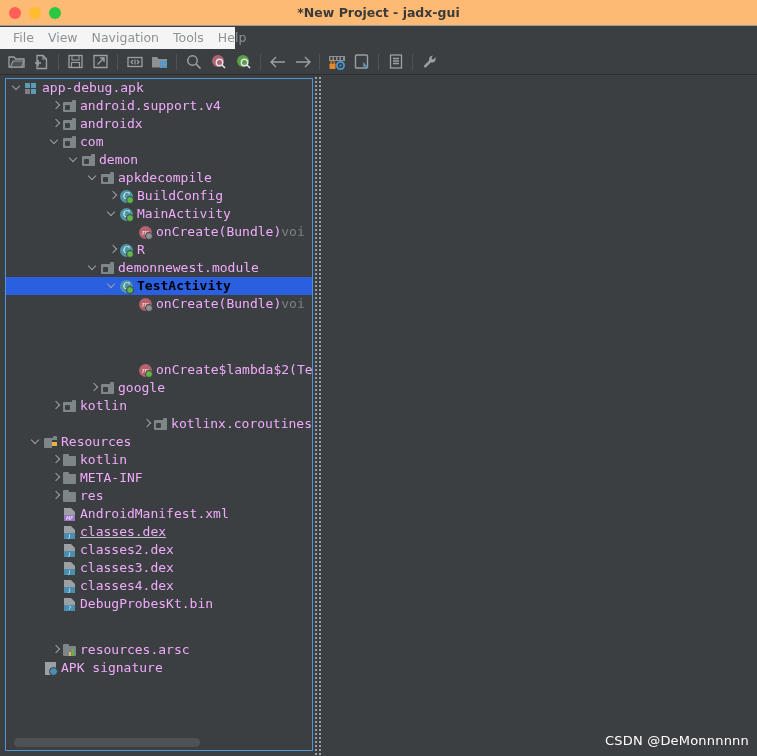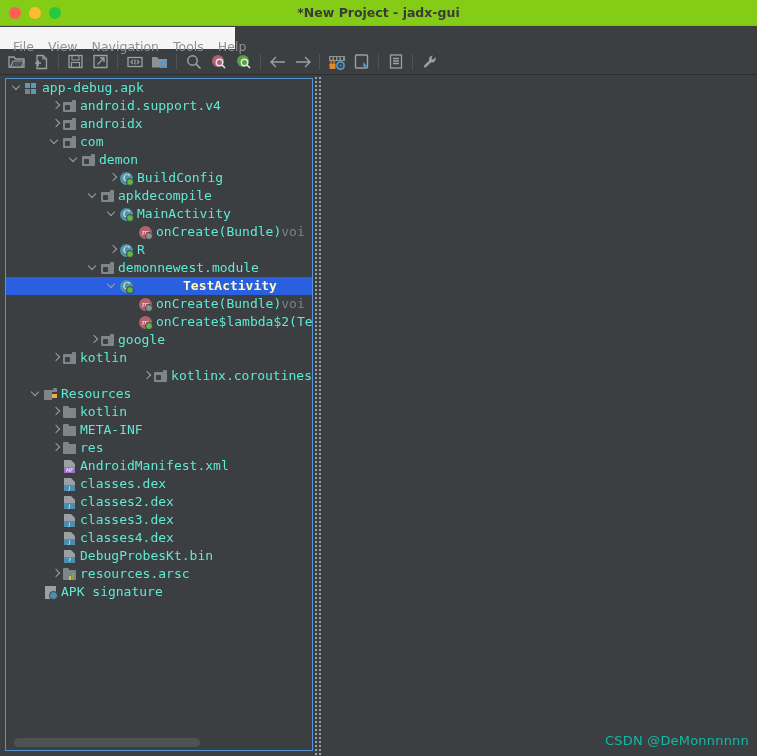--- a/index.html
+++ b/index.html
@@ -12,21 +12,21 @@
   #app {
     position: relative;
     width: 757px; height: 756px;
     background: #3c3f41;
   }
 
   
   .titlebar {
     position: absolute; left: 0; top: 0;
     width: 757px; height: 26px;
-    background: #84cc16;
+    background: #fdba74;
     border-bottom: 1px solid #9a9a9a;
     display: flex; align-items: center;
   }
   .traffic { display: flex; align-items: center; gap: 8px; margin-left: 9px; }
   .tl { width: 12px; height: 12px; border-radius: 50%; }
   .tl.red    { background: #ff5f57; }
   .tl.yellow { background: #febc2e; }
   .tl.green  { background: #28c840; }
   .title-text {
     position: absolute; left: 0; right: 0; top: 0;
@@ -49,21 +49,21 @@
     width: 235px; height: 22px;
     background: #f5f5f5;
   }
   .menu-items {
     position: relative; z-index: 2;
     display: flex; align-items: center; height: 22px;
     padding-left: 6px;
   }
   .menu-item {
     font-size: 12.5px; color: #8e9295;
-    padding: 9px 7px; line-height: 22px; height: 22px;
+    padding: 0 7px; line-height: 22px; height: 22px;
     font-family: "DejaVu Sans", sans-serif;
     cursor: default; white-space: nowrap;
   }
 
   
   .toolbar {
     position: absolute; left: 0; top: 49px;
     width: 757px; height: 26px;
     background: #3c3f41;
     border-bottom: 1px solid #2b2d2e;
@@ -117,21 +117,21 @@
     white-space: nowrap;
     font-family: "DejaVu Sans Mono", monospace;
     font-size: 13px;
     color: #bbbbbb;
     cursor: default;
   }
   .row.selected {
     background: #2a5fe0;
     width: 306px;
   }
-  .row.selected .lbl { color: #fef9c3; font-weight: bold; margin-left: 46px; }
+  .row.selected .lbl { color: #000000; font-weight: bold; }
   .arrow {
     width: 11px; height: 18px; flex: 0 0 11px;
     position: relative;
   }
   .arrow.open::before, .arrow.closed::before {
     content: ""; position: absolute;
     border-style: solid; border-color: #9aa0a3;
   }
   .arrow.closed::before {
     left: 3px; top: 5px;
@@ -139,21 +139,21 @@
     border-width: 1.4px 1.4px 0 0;
     transform: rotate(45deg);
   }
   .arrow.open::before {
     left: 1px; top: 4px;
     width: 5px; height: 5px;
     border-width: 0 1.4px 1.4px 0;
     transform: rotate(45deg);
   }
   .ico { width: 17px; height: 16px; flex: 0 0 17px; position: relative; margin-right: 2px; }
-  .lbl { color: #5eead4; }
+  .lbl { color: #f0abfc; }
   .lbl-dim { color: #7d8184; }
 
   
   .ic-apk { position:absolute; left:2px; top:3px; width:12px; height:11px; }
   .ic-apk i { position:absolute; width:5px; height:4.5px; display:block; }
   .ic-apk i:nth-child(1){ left:0; top:0; background:#5c9bb5; }
   .ic-apk i:nth-child(2){ left:6px; top:0; background:#5c9bb5; }
   .ic-apk i:nth-child(3){ left:0; top:6px; background:#7b8184; }
   .ic-apk i:nth-child(4){ left:6px; top:6px; background:#5c9bb5; }
 
@@ -234,21 +234,21 @@
   }
   .hscroll-thumb {
     position: absolute; left: 7px; top: 2px;
     width: 186px; height: 9px;
     background: #4e5254; border-radius: 5px;
   }
 
   
   .watermark {
     position: absolute; right: 8px; bottom: 8px;
-    font-size: 13px; color: #14b8a6;
+    font-size: 13px; color: #ffffff;
     font-family: "DejaVu Sans", sans-serif;
     letter-spacing: 0.2px;
     pointer-events: none;
     text-align: center;
   }
 </style>
 </head>
 <body>
 
 <div id="app">
@@ -437,36 +437,36 @@
             </span>
             <span class="lbl">com</span>
           </div>
           <div class="row" style="padding-left: 63px;">
             <span class="arrow open"></span>
             <span class="ico">
               <span class="ic-pkg"></span>
             </span>
             <span class="lbl">demon</span>
           </div>
+          <div class="row" style="padding-left: 82px;">
+            <span class="arrow open"></span>
+            <span class="ico">
+              <span class="ic-pkg"></span>
+            </span>
+            <span class="lbl">apkdecompile</span>
+          </div>
           <div class="row" style="padding-left: 101px;">
             <span class="arrow closed"></span>
             <span class="ico">
               <span class="ic-class">
                 <span>C</span>
               </span>
             </span>
             <span class="lbl">BuildConfig</span>
           </div>
-          <div class="row" style="padding-left: 82px;">
-            <span class="arrow open"></span>
-            <span class="ico">
-              <span class="ic-pkg"></span>
-            </span>
-            <span class="lbl">apkdecompile</span>
-          </div>
           <div class="row" style="padding-left: 101px;">
             <span class="arrow open"></span>
             <span class="ico">
               <span class="ic-class">
                 <span>C</span>
               </span>
             </span>
             <span class="lbl">MainActivity</span>
           </div>
           <div class="row" style="padding-left: 120px;">
@@ -507,21 +507,21 @@
           <div class="row" style="padding-left: 120px;">
             <span class="arrow"></span>
             <span class="ico">
               <span class="ic-method">
                 <span>m</span>
               </span>
             </span>
             <span class="lbl">onCreate(Bundle)</span>
             <span class="lbl-dim"> voi</span>
           </div>
-          <div class="row" style="padding-left: 120px;">
+          <div class="row" style="padding-left: 120px; margin-top: 48px;">
             <span class="arrow"></span>
             <span class="ico">
               <span class="ic-method green">
                 <span>m</span>
               </span>
             </span>
             <span class="lbl">onCreate$lambda$2(Te</span>
           </div>
           <div class="row" style="padding-left: 82px;">
             <span class="arrow closed"></span>
@@ -576,21 +576,21 @@
           </div>
           <div class="row" style="padding-left: 44px;">
             <span class="arrow"></span>
             <span class="ico">
               <span class="ic-file">
                 <i class="mf">MF</i>
               </span>
             </span>
             <span class="lbl">AndroidManifest.xml</span>
           </div>
-          <div class="row" style="padding-left: 44px;">
+          <div class="row" style="padding-left: 44px; text-decoration: underline;">
             <span class="arrow"></span>
             <span class="ico">
               <span class="ic-file">
                 <i class="j">J</i>
               </span>
             </span>
             <span class="lbl">classes.dex</span>
           </div>
           <div class="row" style="padding-left: 44px;">
             <span class="arrow"></span>
@@ -621,21 +621,21 @@
           </div>
           <div class="row" style="padding-left: 44px;">
             <span class="arrow"></span>
             <span class="ico">
               <span class="ic-file">
                 <i class="q">?</i>
               </span>
             </span>
             <span class="lbl">DebugProbesKt.bin</span>
           </div>
-          <div class="row" style="padding-left: 44px;">
+          <div class="row" style="padding-left: 44px; margin-top: 28px;">
             <span class="arrow closed"></span>
             <span class="ico">
               <span class="ic-arsc">
                 <i></i>
               </span>
             </span>
             <span class="lbl">resources.arsc</span>
           </div>
           <div class="row" style="padding-left: 25px;">
             <span class="arrow"></span>

